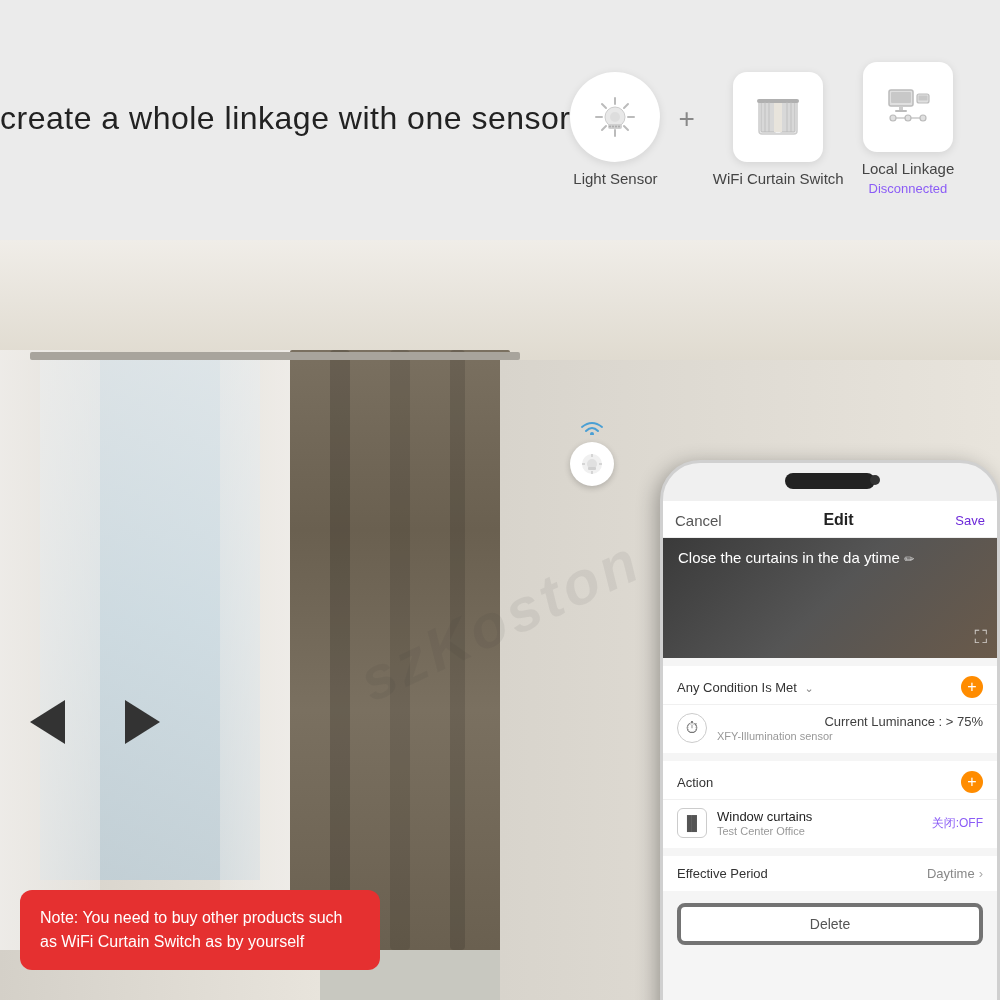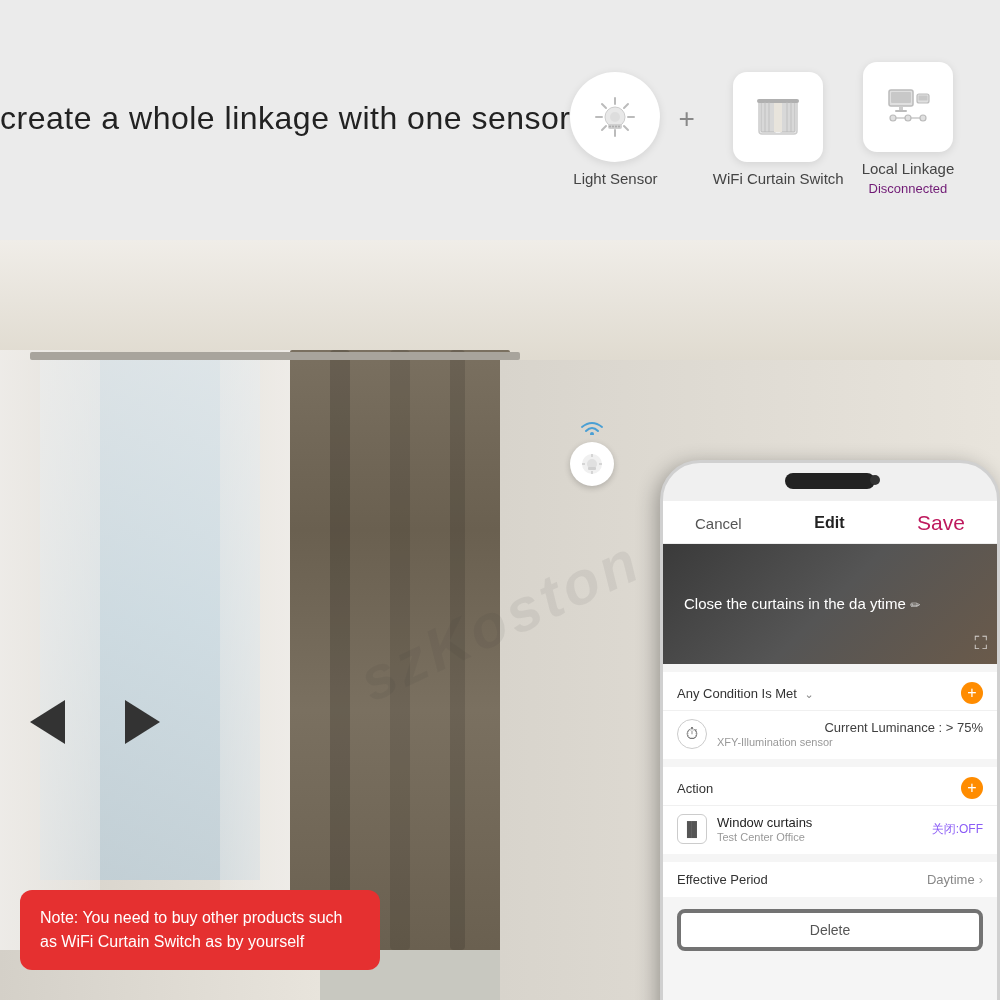--- a/index.html
+++ b/index.html
@@ -62,21 +62,21 @@
       justify-content: center;
       box-shadow: 0 2px 8px rgba(0,0,0,0.1);
     }
     .device-label {
       font-size: 15px;
       color: #444;
       text-align: center;
     }
     .device-sublabel {
       font-size: 13px;
-      color: #701a75;
+      color: #8b5cf6;
       text-align: left;
       margin-top: -4px;
     }
     .plus-sign {
       font-size: 28px;
       color: #888;
       margin-top: -20px;
     }
 
     
@@ -280,47 +280,47 @@
       height: calc(100% - 70px);
       background: #f5f5f5;
       overflow: hidden;
     }
 
     
     .app-header {
       display: flex;
       align-items: center;
       justify-content: space-between;
-      padding: 10px 32px 8px;
+      padding: 10px 12px 8px;
       background: #fff;
       border-bottom: 1px solid #eee;
     }
     .app-cancel {
       font-size: 15px;
       color: #555;
     }
     .app-edit {
       font-size: 16px;
       font-weight: 600;
       color: #222;
     }
     .app-save {
-      font-size: 21px;
-      color: #be185d;
+      font-size: 13px;
+      color: #6d28d9;
       font-weight: 500;
     }
 
     .app-banner {
       width: 100%;
       height: 120px;
       background: linear-gradient(135deg, #3a3a3a 0%, #555 50%, #6a5a4a 100%);
       position: relative;
       display: flex;
-      align-items: center;
-      padding: 10px 21px;
+      align-items: flex-start;
+      padding: 10px 15px;
     }
     .app-banner-text {
       color: #fff;
       font-size: 15px;
       font-weight: 500;
       line-height: 1.3;
     }
     .app-banner-edit-icon {
       font-size: 12px;
       color: #ddd;

